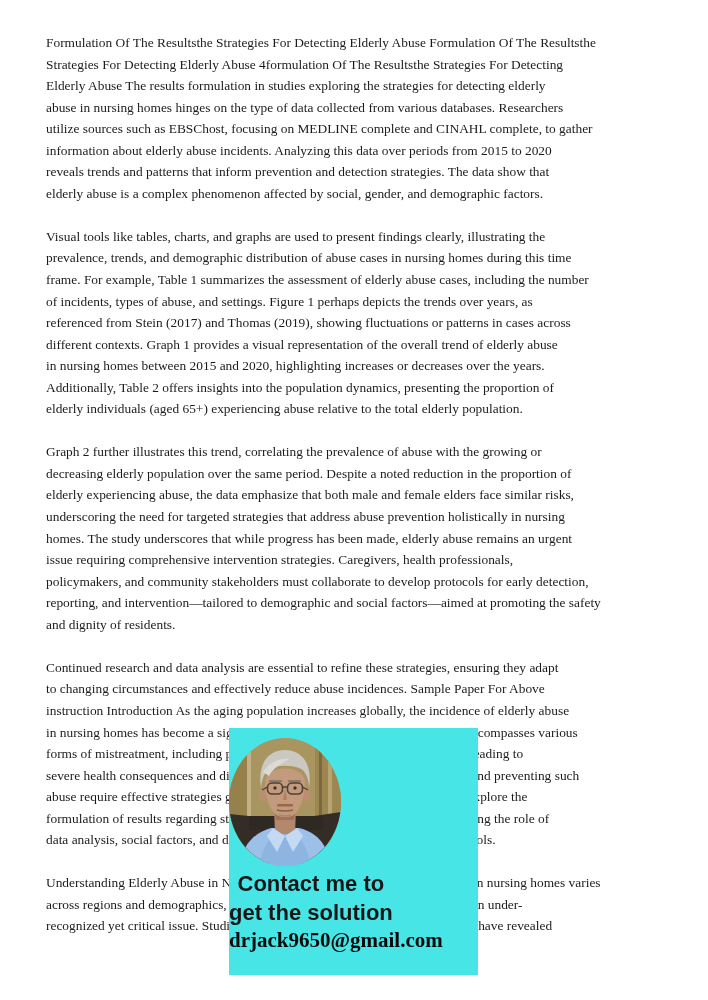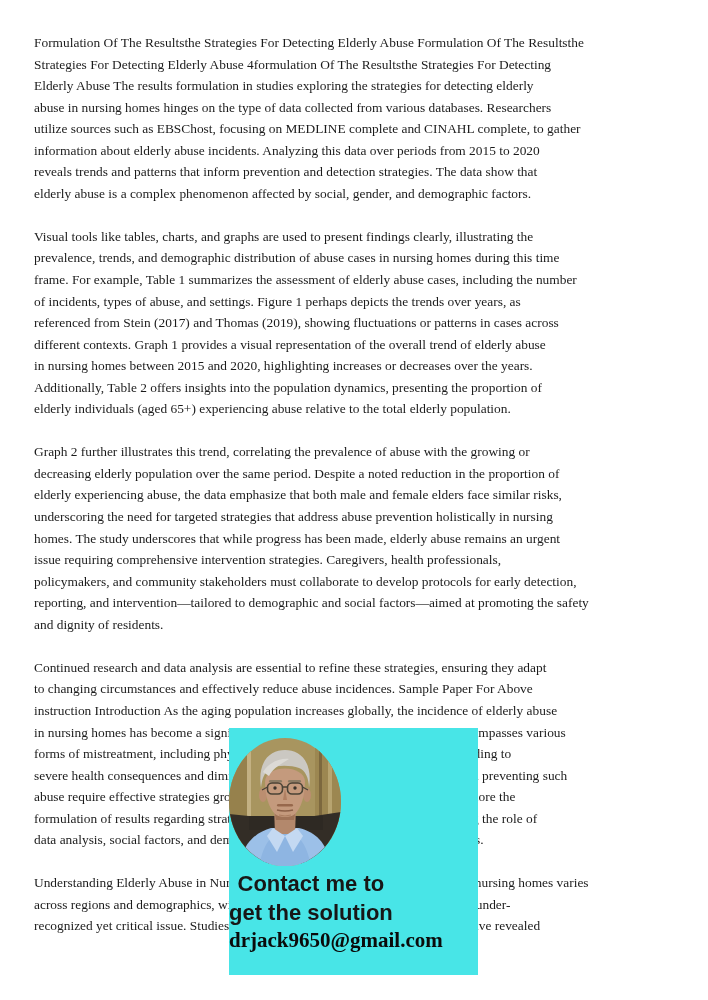--- a/index.html
+++ b/index.html
@@ -5,21 +5,21 @@
   html, body { margin: 0; padding: 0; }
   body {
     width: 708px; height: 1000px;
     background: #ffffff;
     position: relative;
     overflow: hidden;
     font-family: "Liberation Serif", serif;
   }
   .doc {
     position: absolute;
-    left: 34px; top: 32px;
+    left: 46px; top: 32px;
     width: 620px;
     color: #1b1b1b;
     font-size: 13.4px;
     line-height: 21.55px;
   }
   .doc p {
     margin: 0 0 21.55px 0;
     white-space: pre;
   }
   .overlay {

